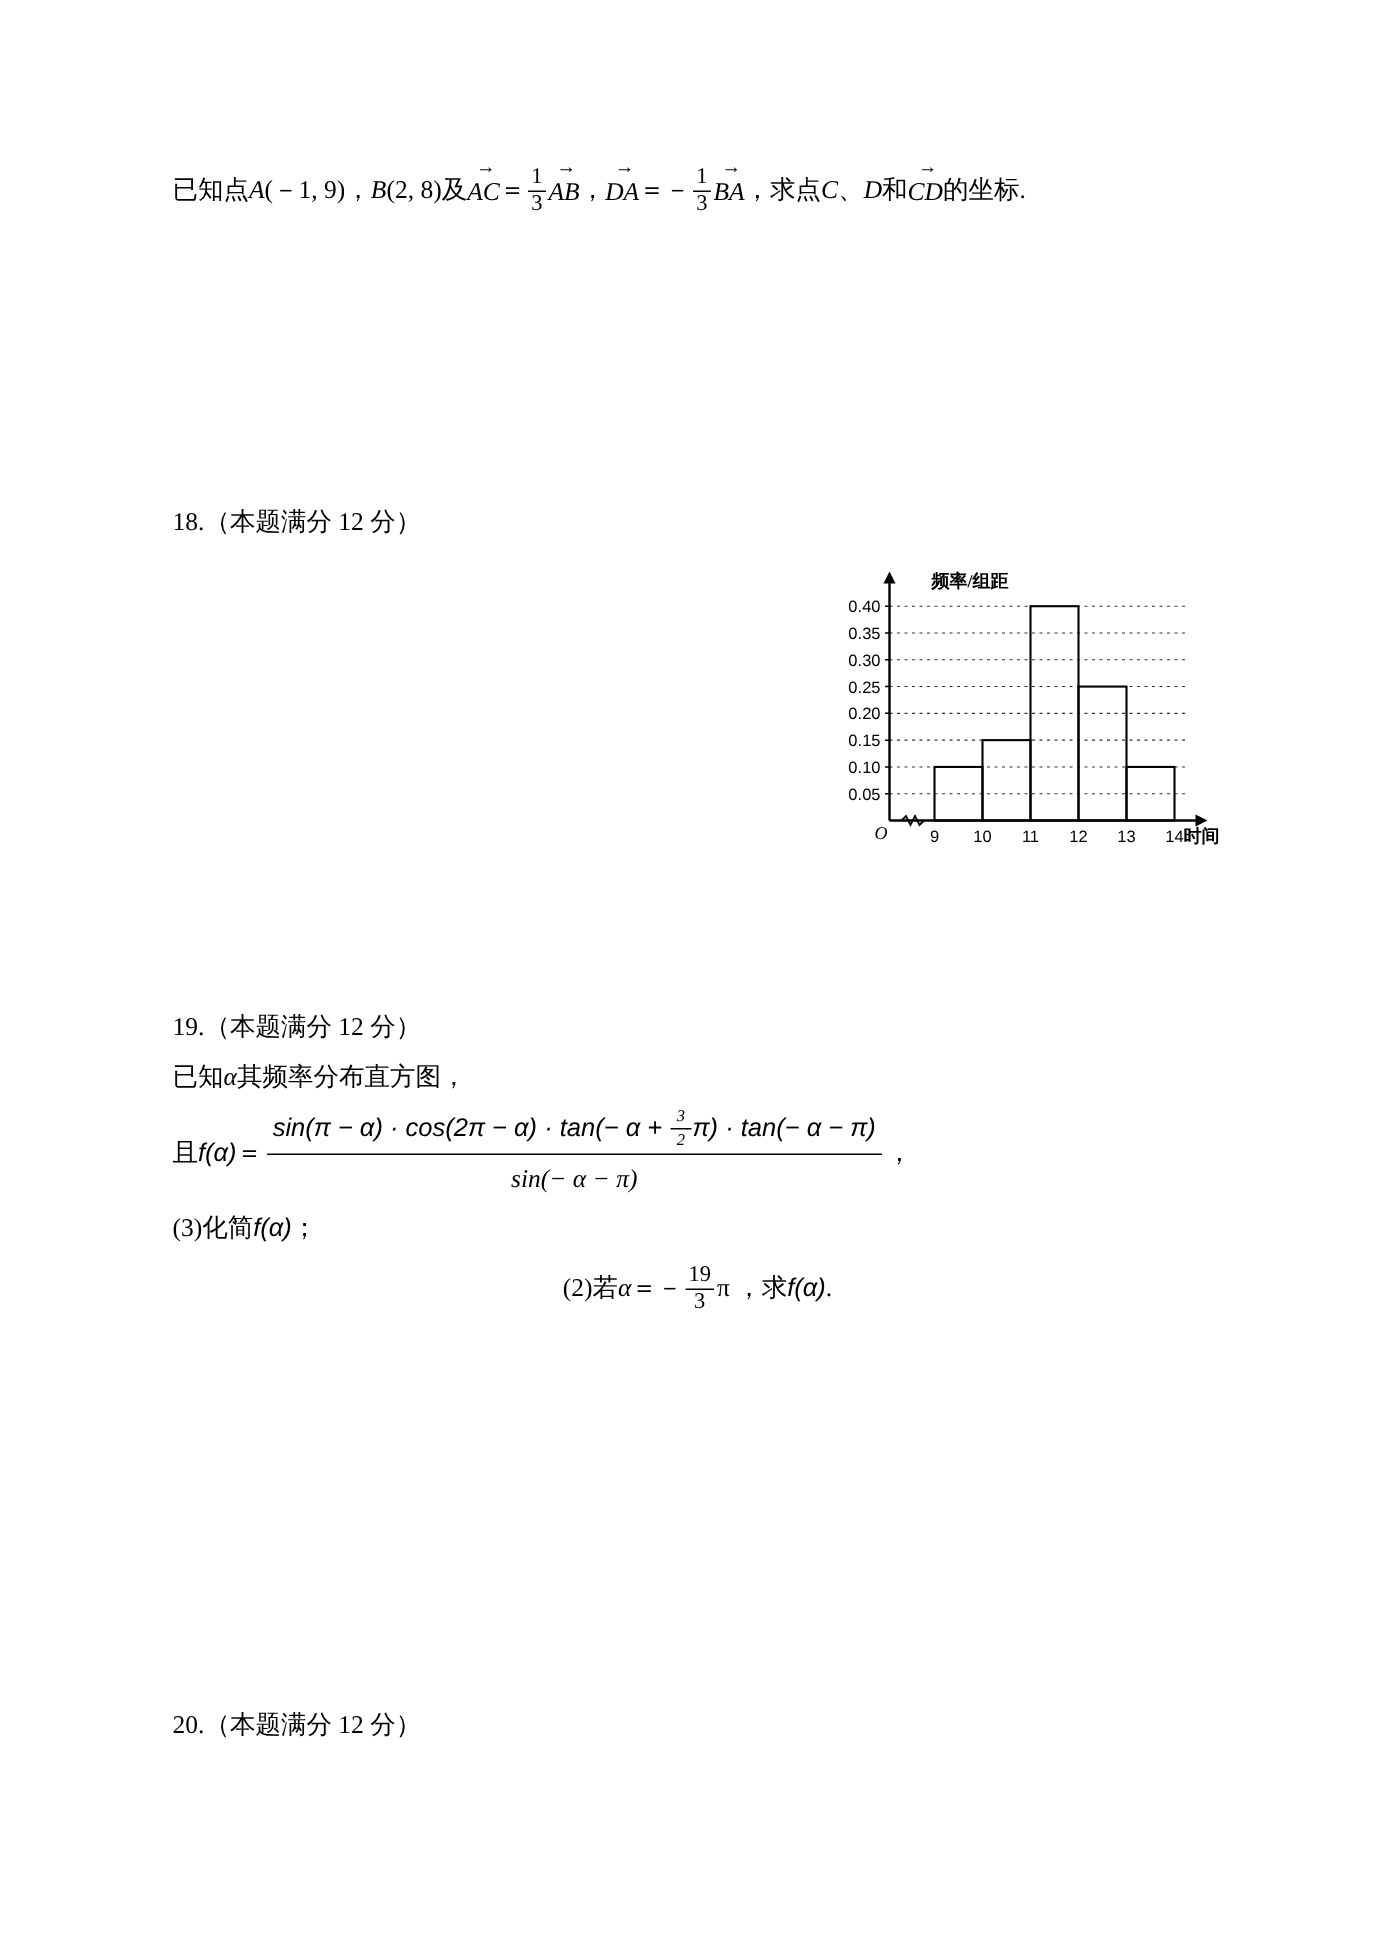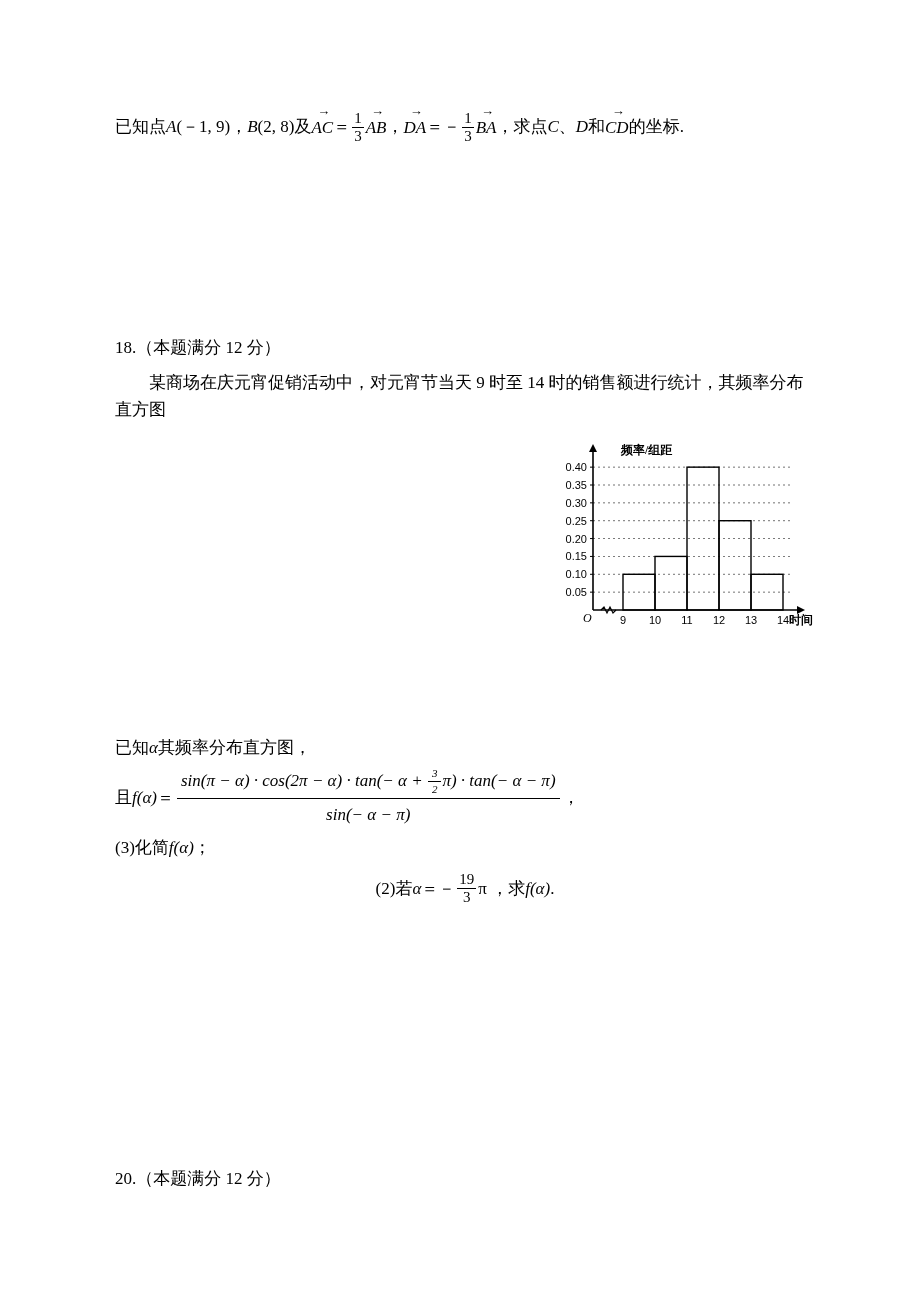--- a/index.html
+++ b/index.html
@@ -80,21 +80,21 @@
     .q19 .line { margin-bottom: 6px; display: flex; align-items: center; flex-wrap: wrap;}
     .big-frac {
       display: inline-flex;
       flex-direction: column;
       align-items: center;
       vertical-align: middle;
       margin: 0 3px;
     }
     .big-frac .num { border-bottom: 1px solid #000; padding: 0 4px 2px 4px; font-style: italic; font-family: "Times New Roman", serif; white-space: nowrap;}
     .big-frac .den { padding: 2px 4px 0 4px; font-style: italic; font-family: "Times New Roman", serif; }
-    .fna { font-style: italic; font-family: Liberation Serif, serif; }
+    .fna { font-style: italic; font-family: Liberation Sans, sans-serif; }
     .q20 { margin-top: 260px; }
   </style>
 </head>
 <body>
 
 <div class="page">
 
   <div class="q17">
     <div class="content">
       <span>已知点 </span>
@@ -126,21 +126,20 @@
       <span class="ital">D</span>
       <span> 和</span>
       <span class="vec"><span class="arrow">→</span><span class="ital">CD</span></span>
       <span>的坐标.</span>
     </div>
   </div>
 
   <div class="q18">
     <div class="header">18.（本题满分 12 分）</div>
     <div>
-      <div class="indent">某商场在庆元宵促销活动中，对元宵节当天 9 时至 14 时的销售额进行统计，其频率分布直方图</div>
     </div>
     <div class="chart-wrap">
       <svg id="hist-svg" class="chart-svg" width="280" height="200" viewBox="0 0 280 200">
           <line x1="58" y1="176" x2="58" y2="14" stroke="#000" stroke-width="1.6"></line>
           <line x1="58" y1="176" x2="266" y2="176" stroke="#000" stroke-width="1.6"></line>
           <polygon points="58,10 54,18 62,18" fill="#000"></polygon>
           <polygon points="270,176 262,172 262,180" fill="#000"></polygon>
           <path d="M 66 176 l 3 -3 l 3 6 l 3 -6 l 3 6 l 3 -3" stroke="#000" fill="none" stroke-width="1.2"></path>
           <line x1="58" y1="158.14285714285714" x2="55" y2="158.14285714285714" stroke="#000"></line>
           <line x1="58" y1="158.14285714285714" x2="256" y2="158.14285714285714" stroke="#000" stroke-dasharray="2,3" stroke-width="0.7" opacity="0.8"></line>
@@ -178,20 +177,21 @@
           <text x="120" y="190" text-anchor="middle" font-size="11" font-family="Arial">10</text>
           <text x="152" y="190" text-anchor="middle" font-size="11" font-family="Arial">11</text>
           <text x="184" y="190" text-anchor="middle" font-size="11" font-family="Arial">12</text>
           <text x="216" y="190" text-anchor="middle" font-size="11" font-family="Arial">13</text>
           <text x="248" y="190" text-anchor="middle" font-size="11" font-family="Arial">14</text>
         </svg>
     </div>
   </div>
 
   <div class="q19">
+    <div class="line">19.（本题满分 12 分）</div>
     <div class="line">
       <span>已知</span>
       <span class="ital">α</span>
       <span>其频率分布直方图，</span>
     </div>
     <div class="line" style="margin:6px 0;">
       <span>且 </span>
       <span class="fna">f(α)</span>
       <span>＝</span>
       <span class="big-frac">

